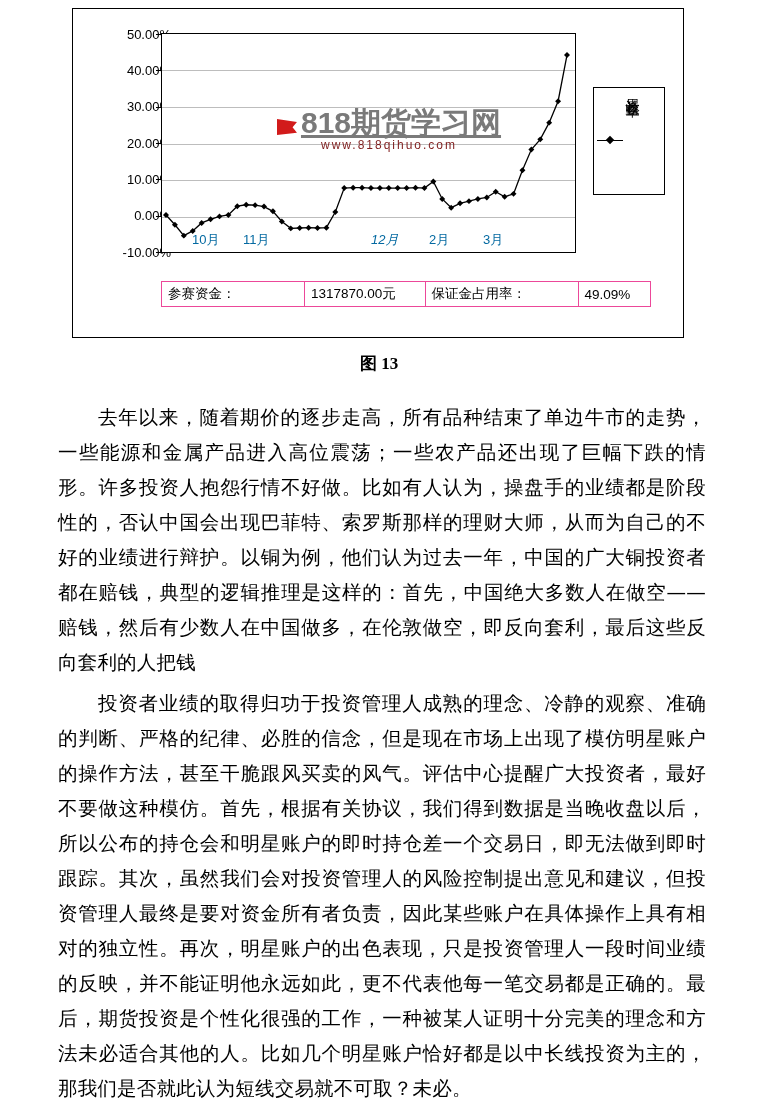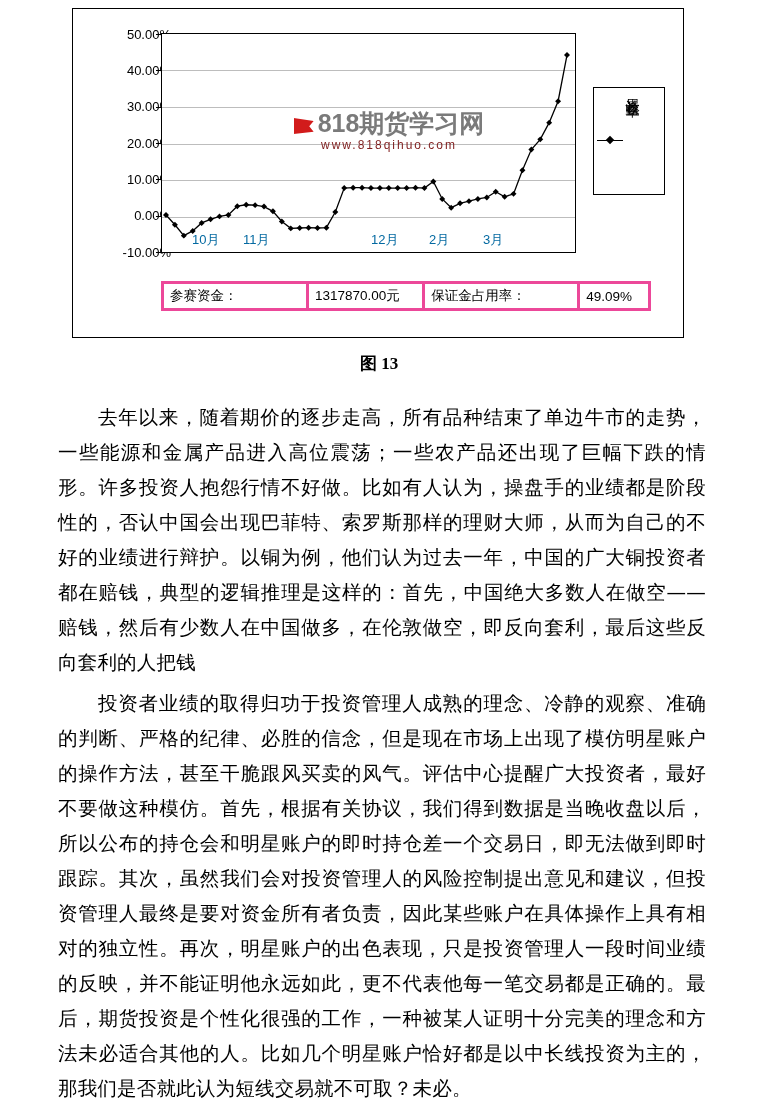--- a/index.html
+++ b/index.html
@@ -139,25 +139,26 @@
     position: absolute;
     left: 196px;
     top: 100px;
     width: 240px;
     text-align: center;
     pointer-events: none;
   }
   .wm-main {
     font-family: "Liberation Sans", sans-serif;
     font-weight: bold;
-    font-size: 25px;
+    font-size: 30px;
     color: #7a7a7a;
     letter-spacing: 0px;
     line-height: 28px;
     white-space: nowrap;
+    text-decoration: underline;
   }
   .wm-flag {
     display: inline-block;
     width: 20px;
     height: 16px;
     background: #d21b1b;
     margin-right: 4px;
     vertical-align: -2px;
     clip-path: polygon(0 0, 100% 18%, 78% 52%, 100% 86%, 0 100%);
   }
@@ -174,21 +175,21 @@
     position: absolute;
     left: 88px;
     top: 272px;
     width: 490px;
     border: 1px solid #000;
     border-collapse: collapse;
     font-family: "Liberation Sans", sans-serif;
     font-size: 13.5px;
   }
   .data-table td {
-    border: 3px solid #ec4899;
+    border: 1px solid #ec4899;
     padding: 3px 6px;
     white-space: nowrap;
   }
   .dt-label { width: 130px; }
   .dt-label2 { width: 140px; }
 
   .fig-caption {
     position: absolute;
     left: 0;
     top: 352px;
@@ -294,21 +295,21 @@
             <rect x="367.26" y="113.44" width="4.2" height="4.2" fill="#000" transform="rotate(45 369.36 115.54)"></rect>
             <rect x="376.17" y="103.27" width="4.2" height="4.2" fill="#000" transform="rotate(45 378.27 105.37)"></rect>
             <rect x="385.08" y="86.55" width="4.2" height="4.2" fill="#000" transform="rotate(45 387.18 88.65)"></rect>
             <rect x="393.99" y="65.12" width="4.2" height="4.2" fill="#000" transform="rotate(45 396.09 67.22)"></rect>
             <rect x="402.90" y="18.97" width="4.2" height="4.2" fill="#000" transform="rotate(45 405.00 21.07)"></rect>
           </svg>
       </div>
 
       <div class="xlabel" style="left:119px; top:222px;">10月</div>
       <div class="xlabel" style="left:170px; top:222px;">11月</div>
-      <div class="xlabel" style="left:298px; top:222px;">12月</div>
+      <div class="xlabel" style="left:298px; top:222px;font-style:italic;">12月</div>
       <div class="xlabel" style="left:356px; top:222px;">2月</div>
       <div class="xlabel" style="left:410px; top:222px;">3月</div>
 
       <div class="watermark">
         <div class="wm-main">
           <span class="wm-flag"></span><span>818期货学习网</span>
         </div>
         <div class="wm-sub">www.818qihuo.com</div>
       </div>
 

